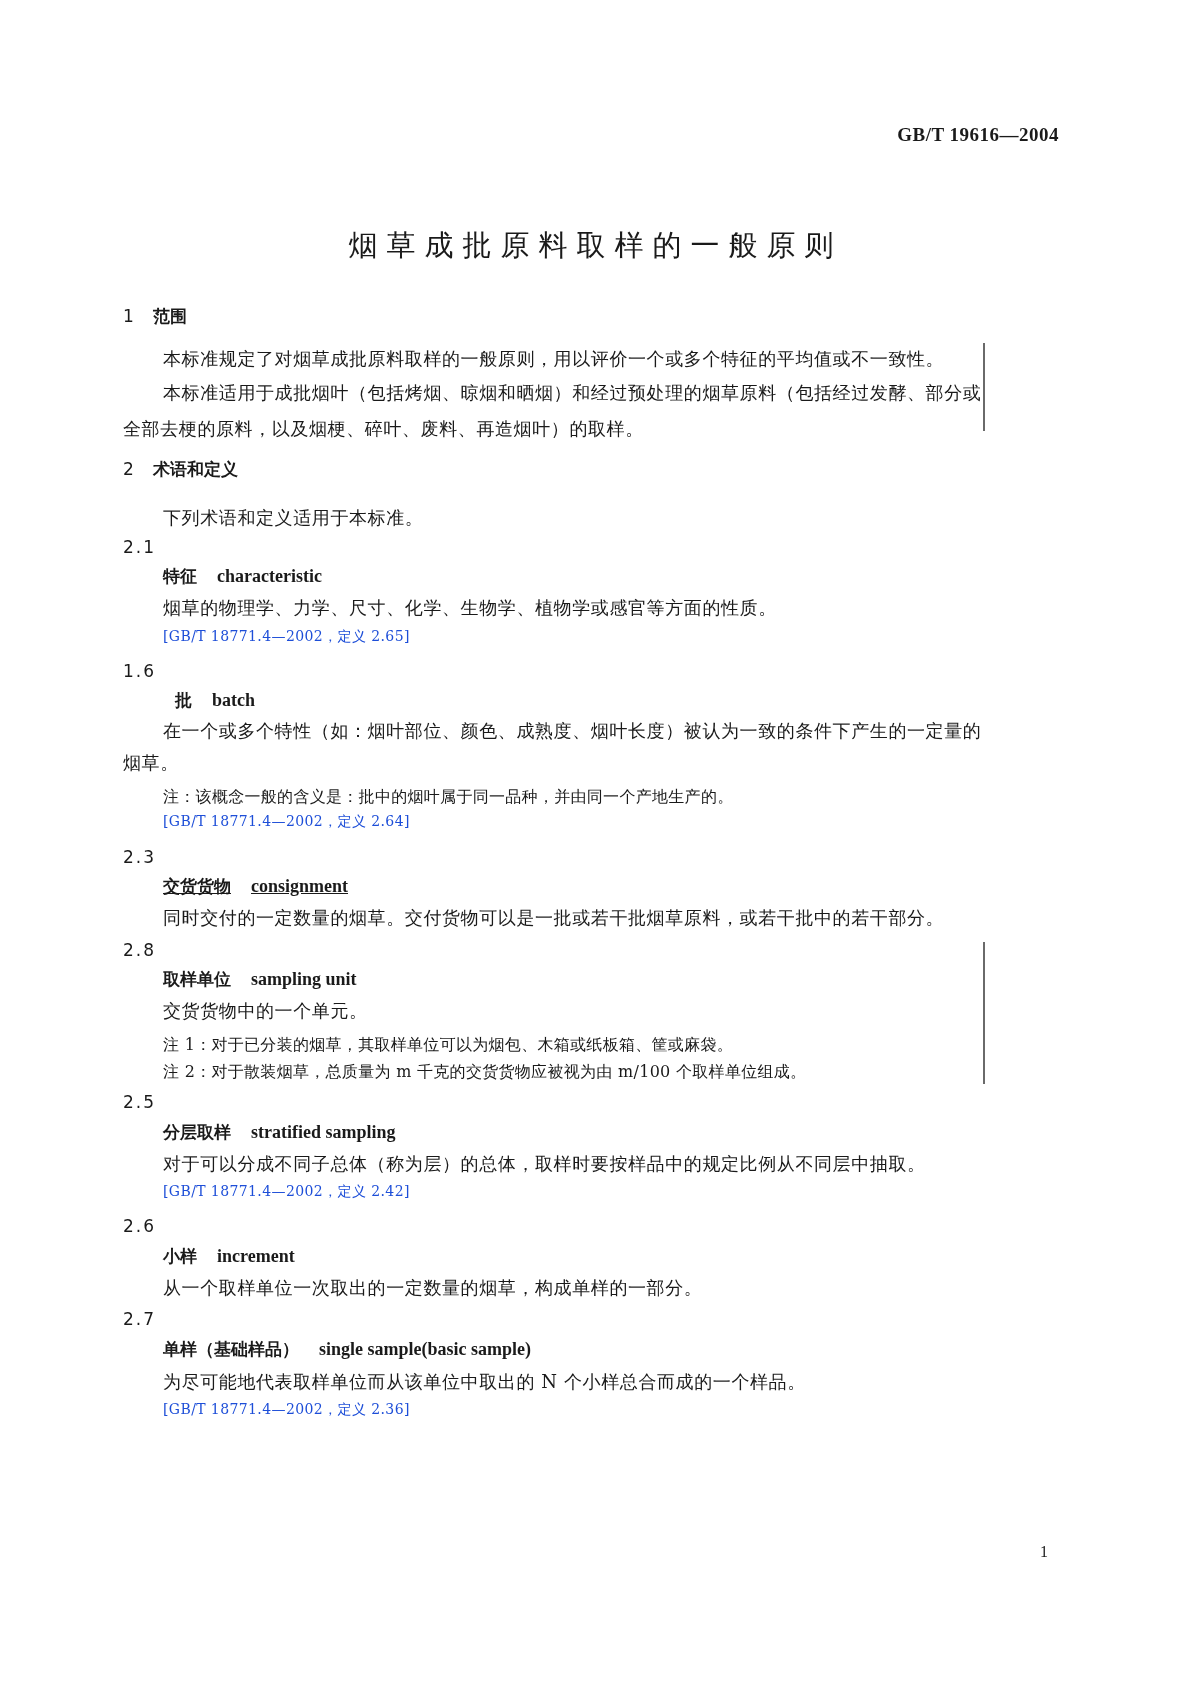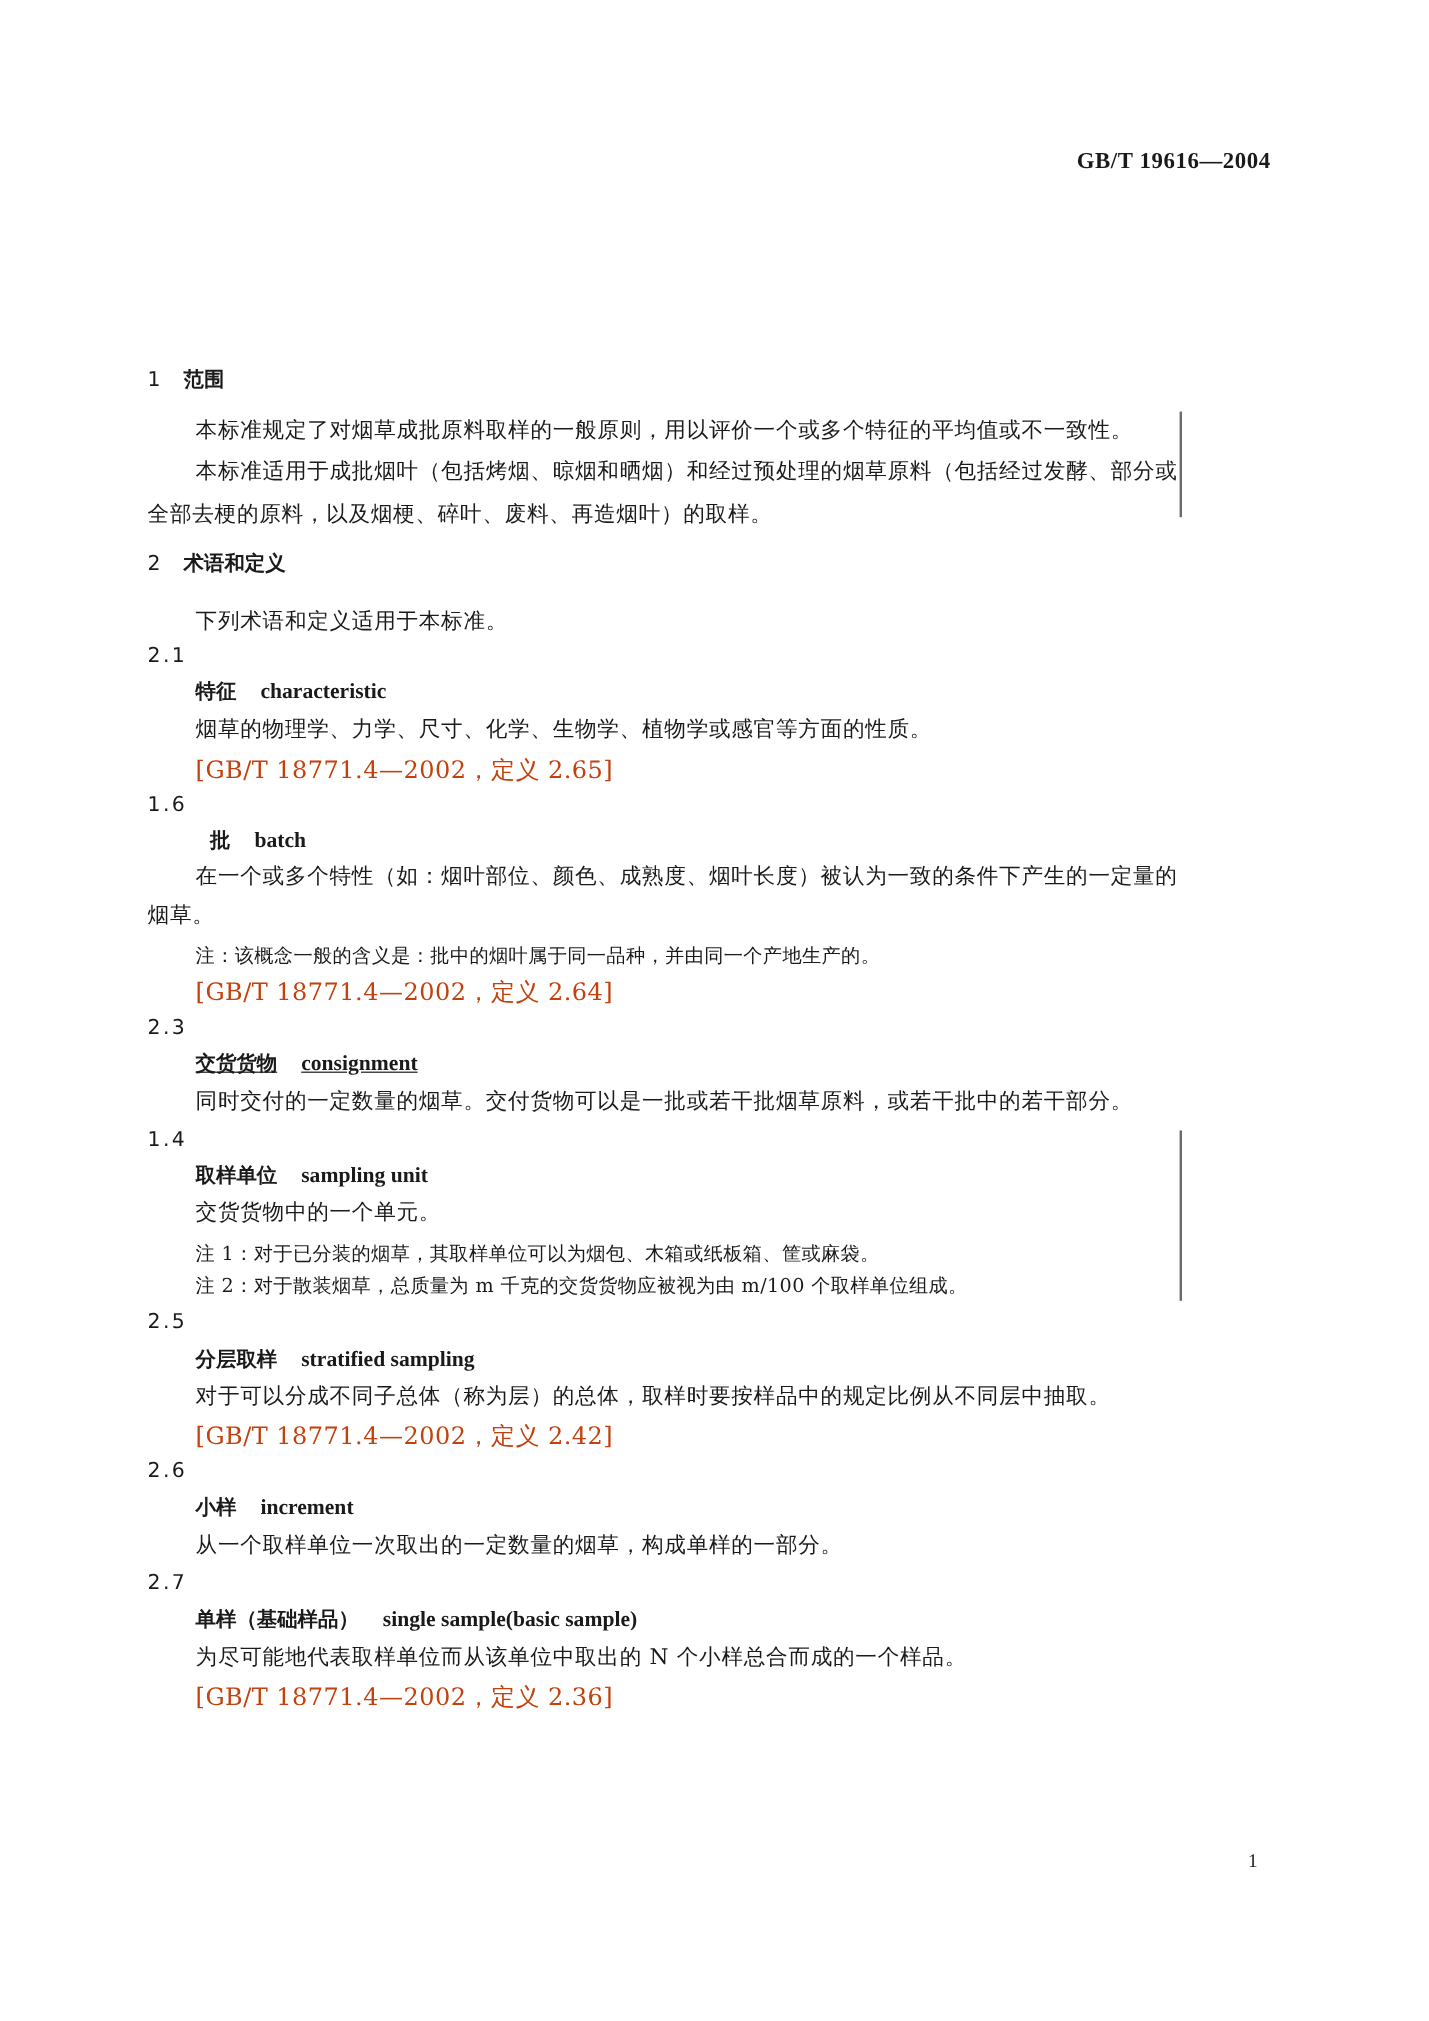--- a/index.html
+++ b/index.html
@@ -66,22 +66,22 @@
       font-family: "Liberation Serif", "DejaVu Serif", serif;
       font-weight: bold;
       font-size: 18px;
       margin-left: 20px;
     }
     .note {
       font-size: 16px;
       letter-spacing: 0.3px;
     }
     .ref {
-      font-size: 20px;
-      color: #c2410c;
+      font-size: 14px;
+      color: #1d4ed8;
       letter-spacing: 0.4px;
     }
     .change-bar {
       position: absolute;
       width: 1.5px;
       background: #6a6a6a;
     }
     .page-num {
       position: absolute;
       left: 1040px;
@@ -92,20 +92,21 @@
     .x-left { left: 123px; }
     .x-indent { left: 163px; }
   </style>
 </head>
 <body>
 
 <div class="page">
 
   <div class="std-no">GB/T 19616—2004</div>
 
+  <div class="title">烟草成批原料取样的一般原则</div>
 
   <div class="abs h1 x-left" style="top:305px;">
     <span class="num">1</span><span>范围</span>
   </div>
 
   <div class="abs para x-indent" style="top:341px; width:830px;">本标准规定了对烟草成批原料取样的一般原则，用以评价一个或多个特征的平均值或不一致性。</div>
   <div class="abs para x-left" style="top:375px; width:862px; text-indent:40px;">本标准适用于成批烟叶（包括烤烟、晾烟和晒烟）和经过预处理的烟草原料（包括经过发酵、部分或全部去梗的原料，以及烟梗、碎叶、废料、再造烟叶）的取样。</div>
 
   <div class="change-bar" style="left:983px; top:343px; height:88px;"></div>
 
@@ -129,21 +130,21 @@
   <div class="abs para x-left" style="top:745px;">烟草。</div>
   <div class="abs note x-indent" style="top:787px;">注：该概念一般的含义是：批中的烟叶属于同一品种，并由同一个产地生产的。</div>
   <div class="abs ref x-indent" style="top:813px;">[GB/T 18771.4—2002，定义 2.64]</div>
 
   <div class="abs clause-num x-left" style="top:847px;">2.3</div>
   <div class="abs term x-indent" style="top:875px;text-decoration:underline;">
     <span>交货货物</span><span class="en">consignment</span>
   </div>
   <div class="abs para x-indent" style="top:900px;">同时交付的一定数量的烟草。交付货物可以是一批或若干批烟草原料，或若干批中的若干部分。</div>
 
-  <div class="abs clause-num x-left" style="top:940px;">1.4</div>
+  <div class="abs clause-num x-left" style="top:940px;">2.8</div>
   <div class="abs term x-indent" style="top:968px;">
     <span>取样单位</span><span class="en">sampling unit</span>
   </div>
   <div class="abs para x-indent" style="top:993px;">交货货物中的一个单元。</div>
   <div class="abs note x-indent" style="top:1035px;">注 1：对于已分装的烟草，其取样单位可以为烟包、木箱或纸板箱、筐或麻袋。</div>
   <div class="abs note x-indent" style="top:1062px;">注 2：对于散装烟草，总质量为 m 千克的交货货物应被视为由 m/100 个取样单位组成。</div>
 
   <div class="change-bar" style="left:983px; top:942px; height:142px;"></div>
 
   <div class="abs clause-num x-left" style="top:1092px;">2.5</div>

